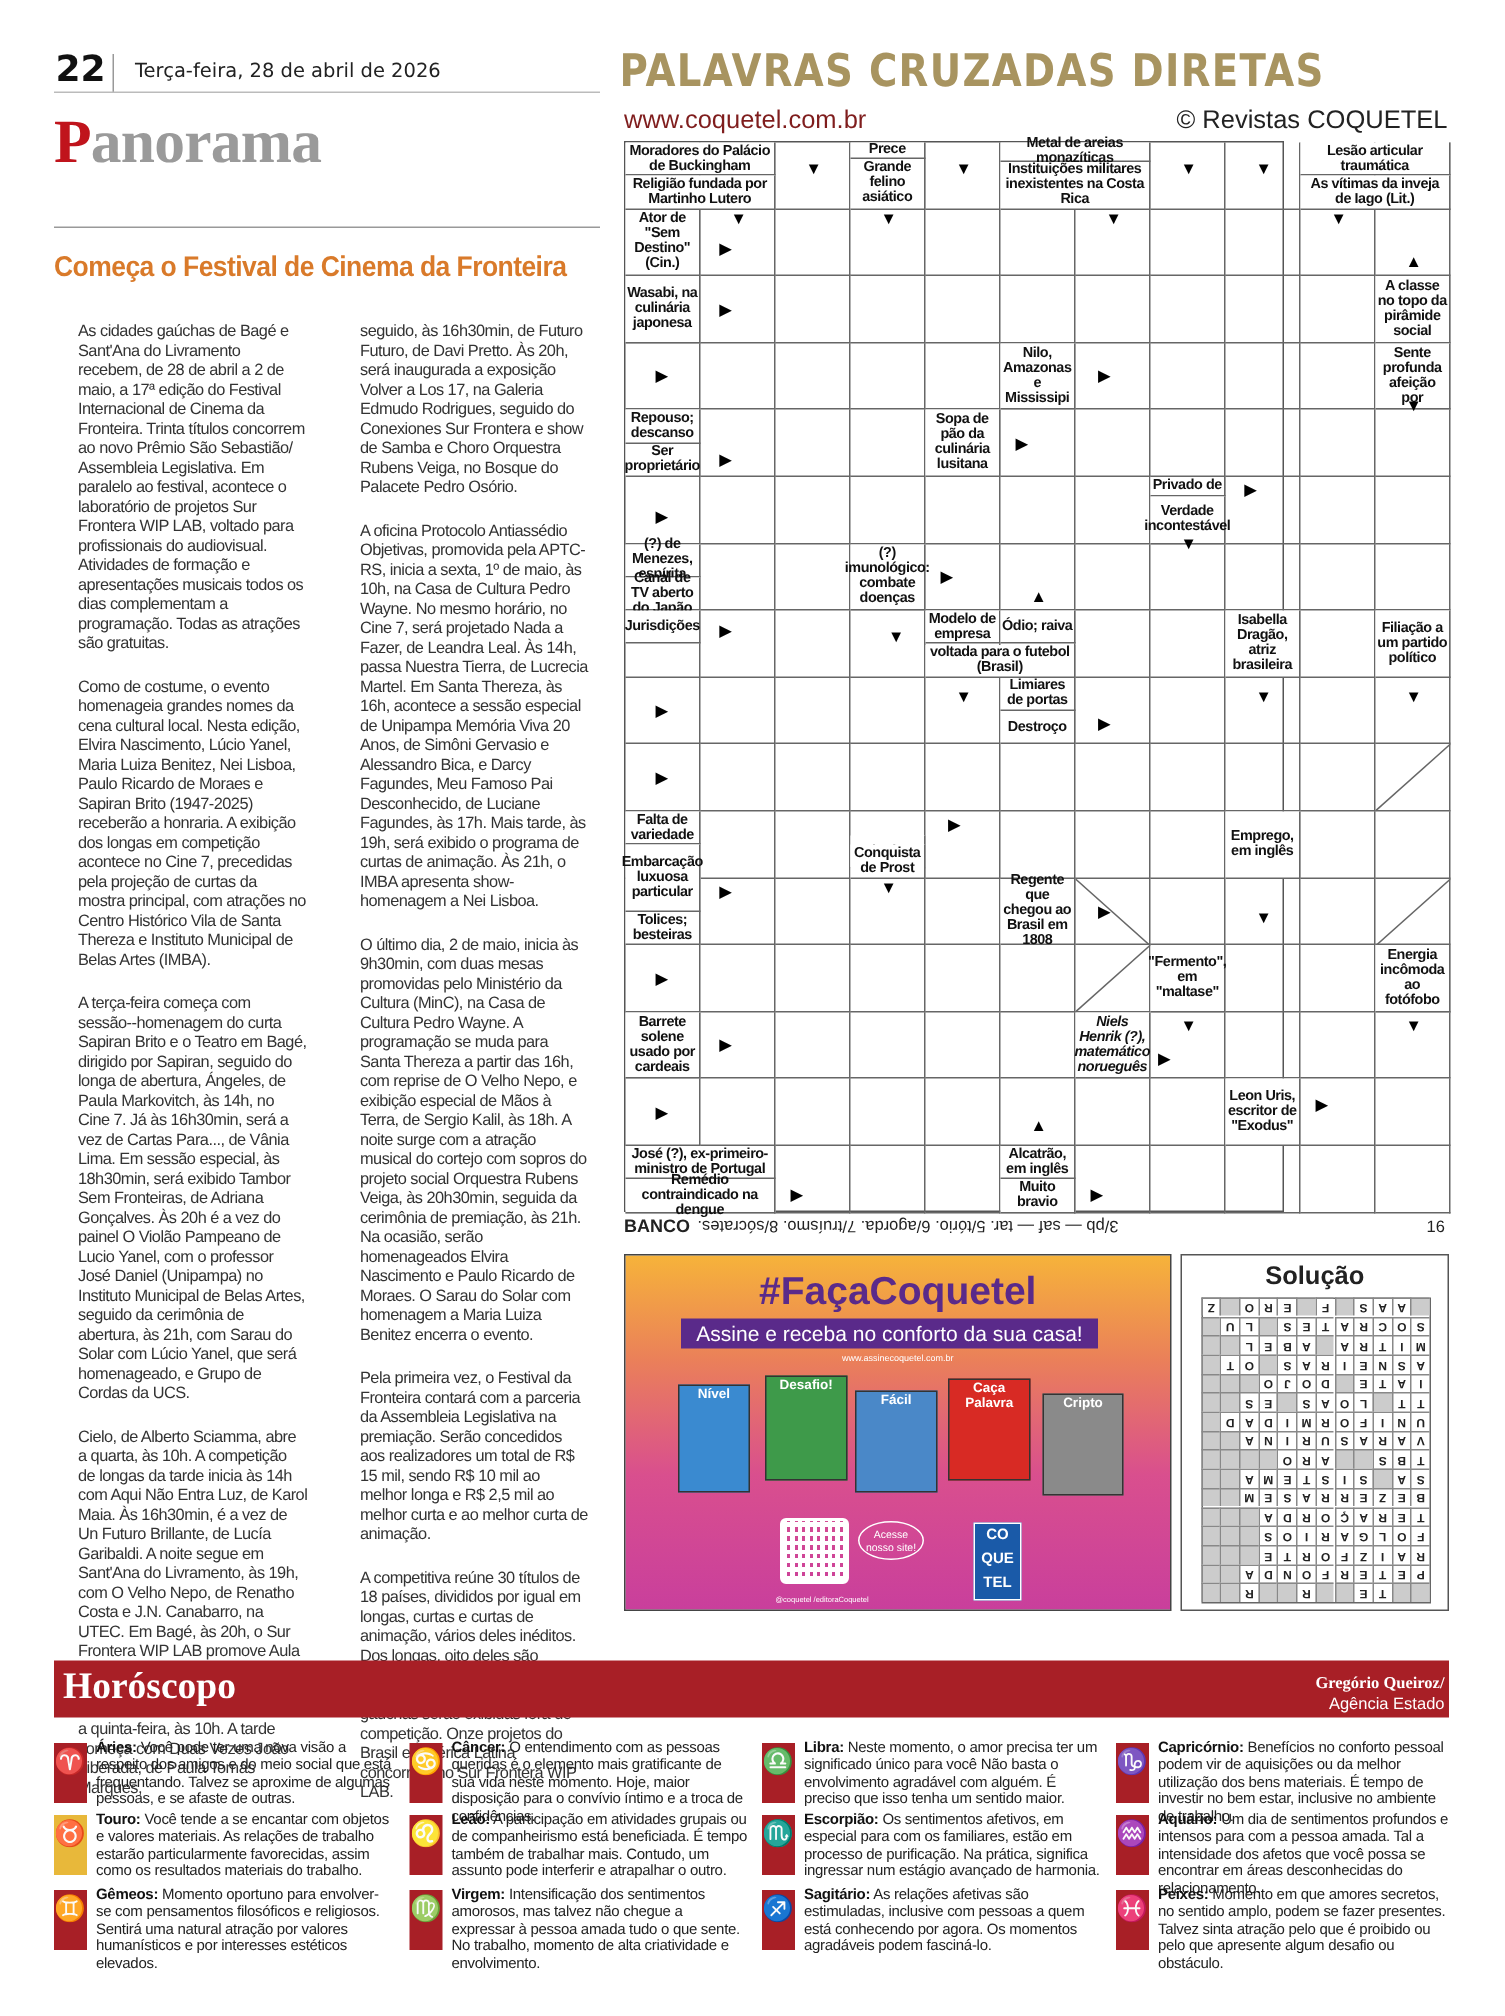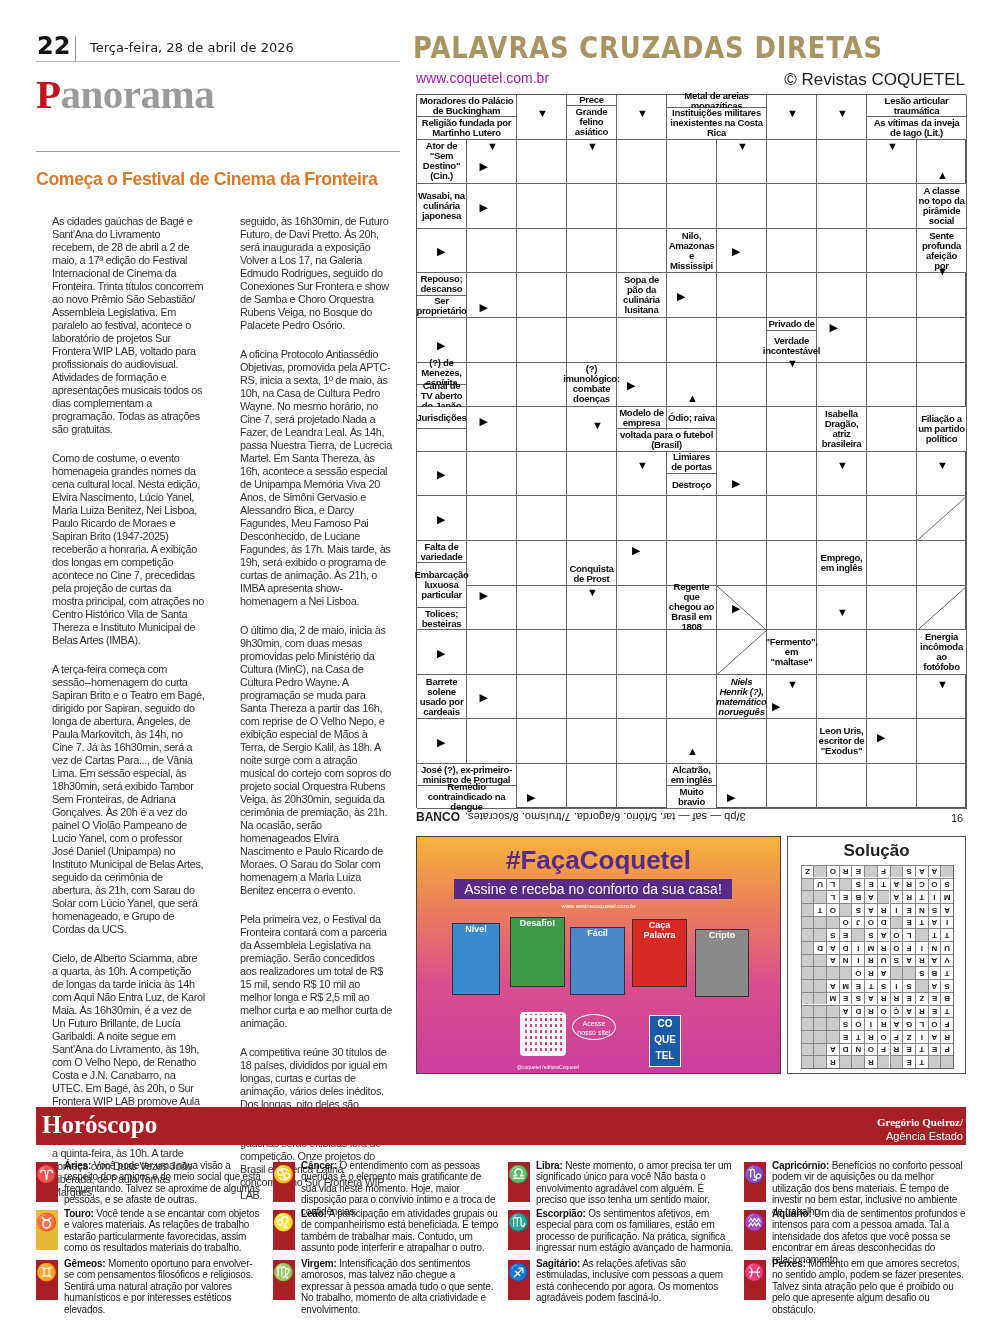--- a/index.html
+++ b/index.html
@@ -12,23 +12,23 @@
 #section{left:36px;top:70px;font-family:"Liberation Serif",serif;font-size:41px;font-weight:bold;color:#9a9a9a;letter-spacing:-0.5px}
 #section .first{color:#c0141c}
 #hr2{left:36px;top:151px;width:364px;height:1px;background:#999}
 #headline{left:36px;top:168px;font-size:19px;font-weight:bold;color:#d97a2a;letter-spacing:-0.4px;font-family:"Liberation Sans Narrow","Liberation Sans",sans-serif;transform:scaleX(.93);transform-origin:left}
 .col{top:199px;width:185px;font-size:10.9px;line-height:13.0px;color:#333;letter-spacing:-0.35px;font-family:"Liberation Sans",sans-serif}
 .col p{margin:16px}
 #col1{left:36px}
 #col2{left:224px}
 
 #cw-title{left:413px;top:30px;font-size:30px;font-weight:900;color:#a89460;letter-spacing:1px;font-family:"DejaVu Sans",sans-serif;transform:scaleX(.86);transform-origin:left}
-#cw-url{left:416px;top:70px;font-size:14px;color:#a21caf}
+#cw-url{left:416px;top:70px;font-size:17px;color:#7f1d1d}
 #cw-copy{right:38px;top:70px;font-size:17px;color:#222}
-#grid{left:416px;top:94px;width:550px;height:714px;border:1.5px solid #555}
+#grid{left:416px;top:94px;width:440px;height:714px;border:1.5px solid #555}
 .cell{position:absolute;border-right:1px solid #666;border-bottom:1px solid #666}
 .clue{position:absolute;background:#fff;font-size:9.6px;line-height:10px;font-weight:bold;text-align:center;font-family:"Liberation Sans Narrow","Liberation Sans",sans-serif;color:#111;display:flex;align-items:center;justify-content:center;border-right:1px solid #666;border-bottom:1px solid #666;padding:0 1px;letter-spacing:-0.3px}
 .arr{position:absolute;font-size:11px;line-height:11px;color:#000}
 .diag{position:absolute;pointer-events:none}
 #banco{left:416px;top:810px;font-size:12px;font-weight:bold}
 #banco-txt{left:465px;top:811px;font-size:11px;transform:rotate(180deg);color:#222}
 #cw-num{left:951px;top:812px;font-size:11px;font-weight:normal}
 
 #ad{left:416px;top:836px;width:365px;height:238px;border:1px solid #444;background:linear-gradient(180deg,#f6b33a 0%,#ea7f5a 30%,#d94f8e 62%,#c93f9c 100%);overflow:hidden}
 #ad-title{left:0;width:100%;top:8px;text-align:center;font-size:26px;font-weight:bold;color:#5a2a8a}

